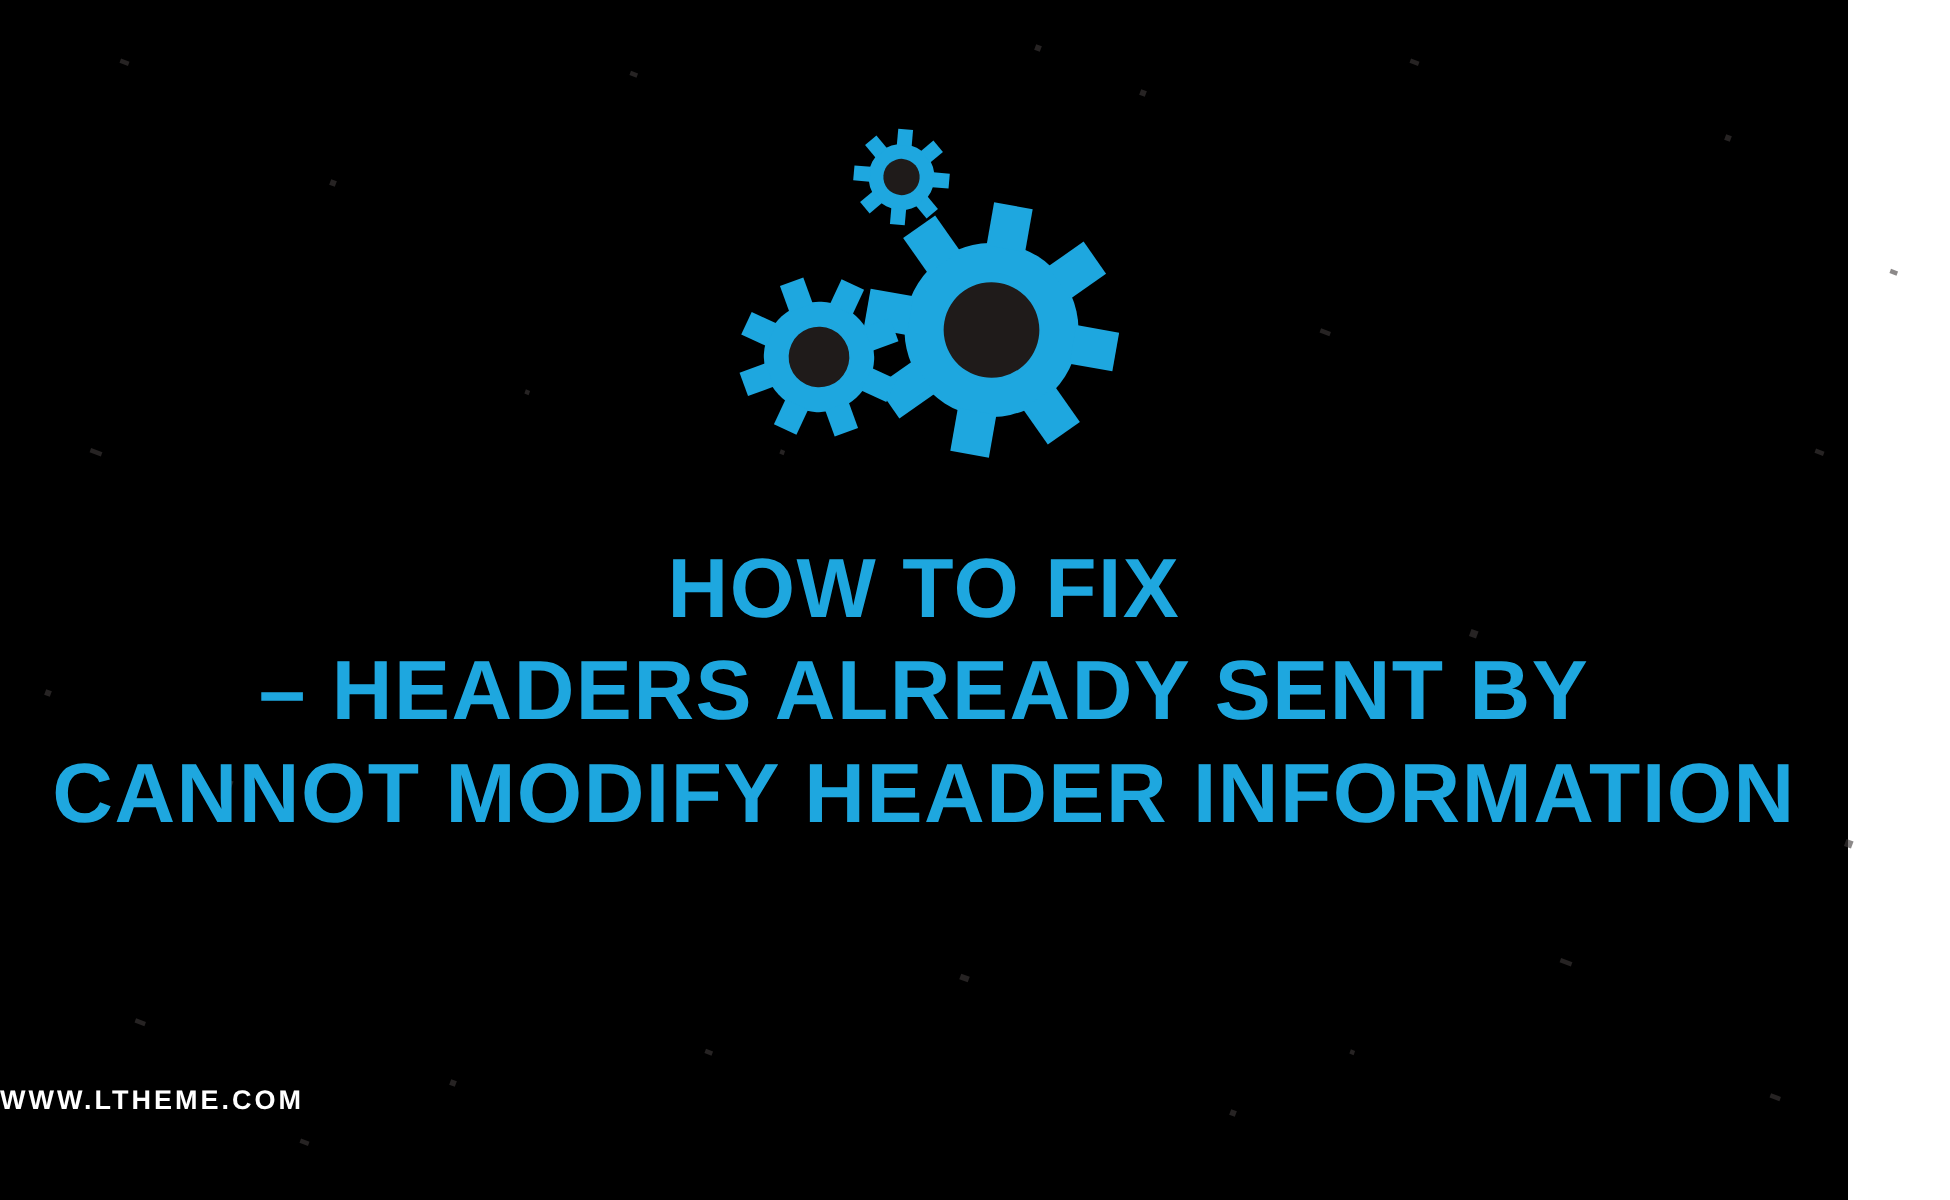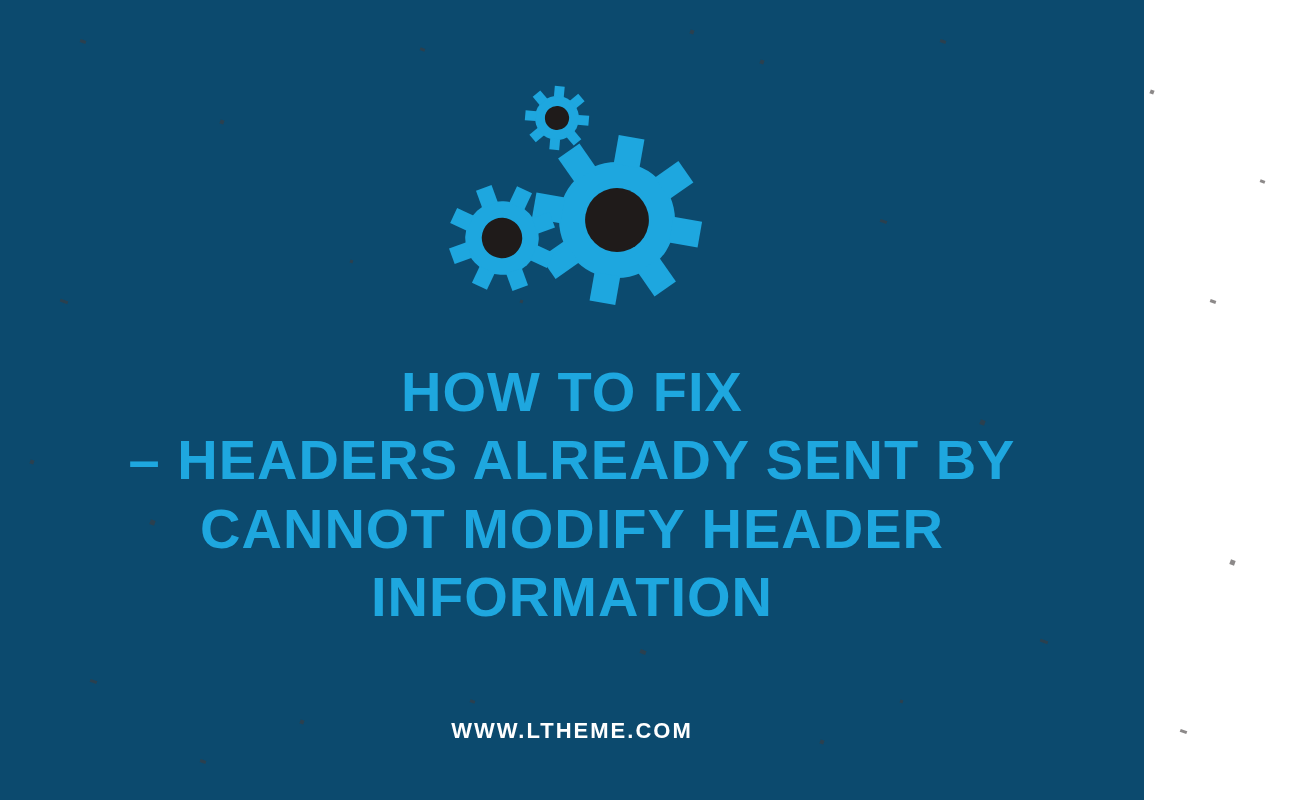--- a/index.html
+++ b/index.html
@@ -5,23 +5,23 @@
   html, body {
     margin: 0;
     padding: 0;
     width: 1300px;
     height: 800px;
     overflow: hidden;
     font-family: "Helvetica Neue", "Arial Narrow", Arial, sans-serif;
   }
   .canvas {
     position: relative;
-    width: 1144px;
+    width: 1232px;
     height: 800px;
-    background: #0c4a6e;
+    background: #000000;
     display: flex;
     flex-direction: column;
     align-items: center;
     box-sizing: border-box;
   }
   .speckle {
     position: absolute;
     background: #3f3b3a;
     opacity: 0.6;
     transform: rotate(20deg);
@@ -46,23 +46,22 @@
     letter-spacing: 1px;
     font-stretch: condensed;
     text-transform: uppercase;
     font-family: "Arial Narrow", "Helvetica Neue", Arial, sans-serif;
   }
   .headline .row { display: block; }
   .footer-url {
     position: absolute;
     bottom: 56px;
     width: 100%;
-    text-align: center;
     color: #ffffff;
-    font-size: 22px;
+    font-size: 18px;
     letter-spacing: 2px;
     font-weight: 600;
   }
 </style>
 </head>
 <body>
 
 <div class="canvas">
 
   <div class="speckle" style="left:80px; top:40px; width:6px; height:3px;"></div>

